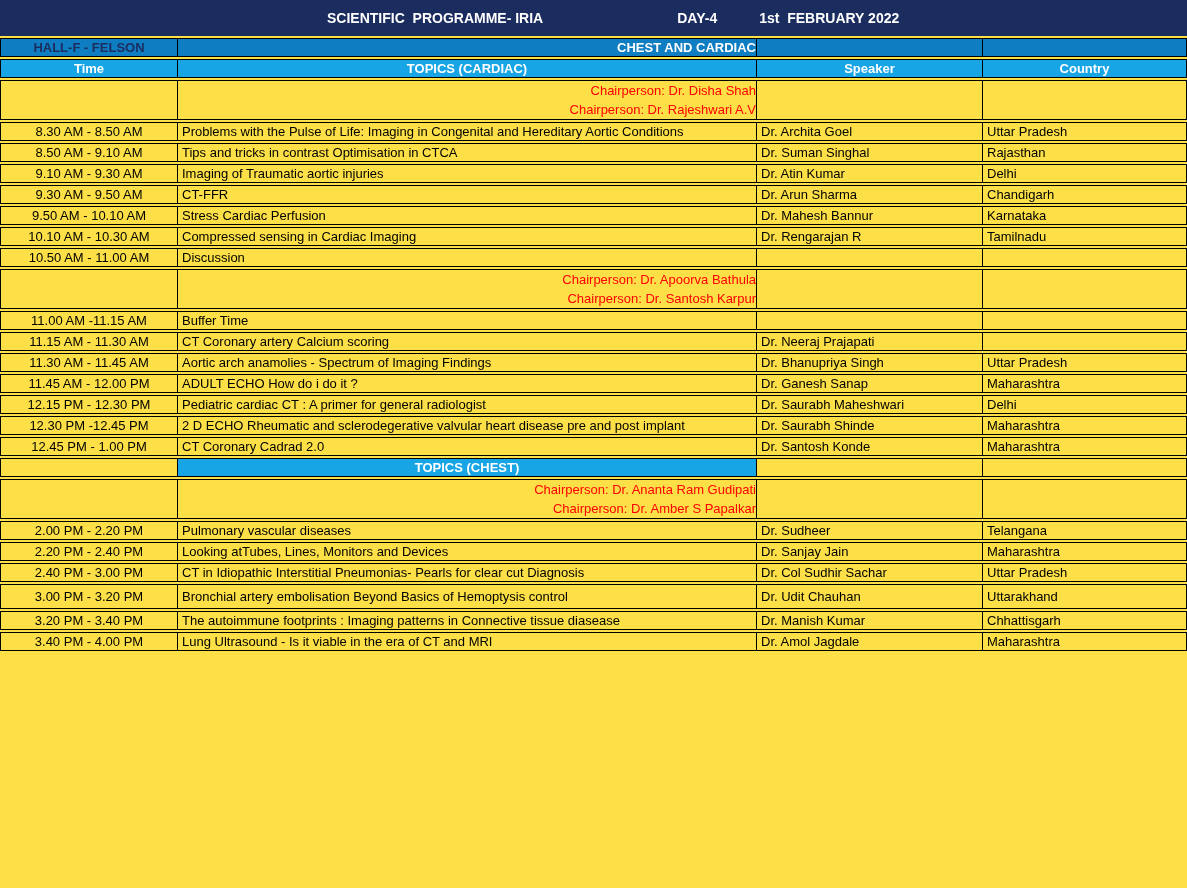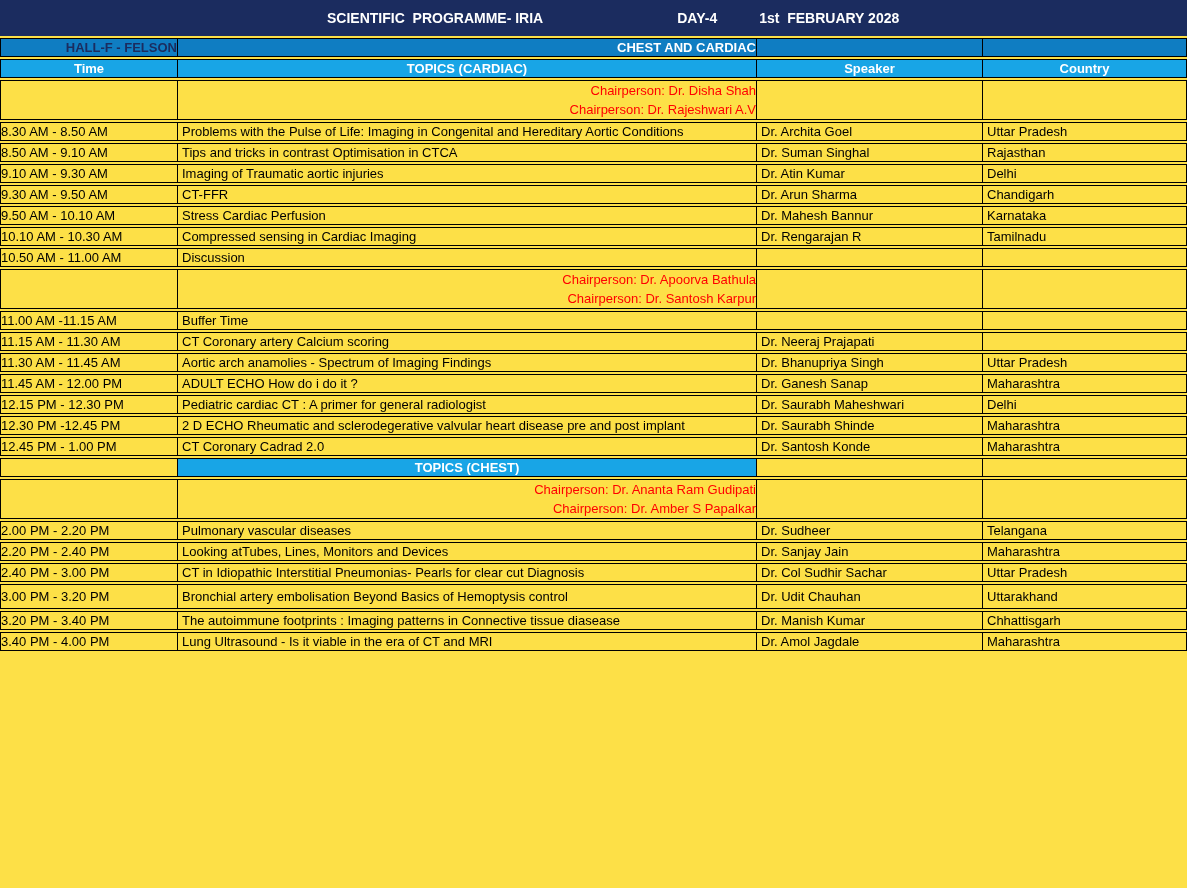--- a/index.html
+++ b/index.html
@@ -48,21 +48,21 @@
     border-right: 1.5px solid #000;
     padding: 0 0 0 4px;
     font-size: 13px;
     color: #000;
     white-space: nowrap;
     overflow: hidden;
     vertical-align: middle;
     height: 17px;
     line-height: 17px;
   }
-  table.schedule td:first-child { border-left: 1.5px solid #000; padding: 0; }
+  table.schedule td:first-child { border-left: 1.5px solid #000; text-align: center; padding: 0; }
 
   
   tr.r-hall td { background: var(--hallBlue); font-weight: bold; text-align: right; padding: 0; height: 16px; }
   tr.r-hall td.c-hall   { color: var(--navy); }
   tr.r-hall td.c-title  { color: #ffffff; }
 
   
   tr.r-colhead td { background: var(--headBlue); color: #ffffff; font-weight: bold; text-align: center; padding: 0; height: 15px; }
 
   
@@ -82,21 +82,21 @@
   td.v-bottom { vertical-align: bottom; line-height: 16px; }
 </style>
 </head>
 <body>
 
 <div class="page">
 
   <div class="title-bar">
     <span class="t-programme">SCIENTIFIC  PROGRAMME- IRIA</span>
     <span class="t-day">DAY-4</span>
-    <span class="t-date">1st  FEBRUARY 2028</span>
+    <span class="t-date">1st  FEBRUARY 2022</span>
   </div>
 
   <table class="schedule">
     <colgroup>
       <col style="width:178px">
       <col style="width:579px">
       <col style="width:226px">
       <col style="width:204px">
     </colgroup>
     <tbody id="schedule-body">

